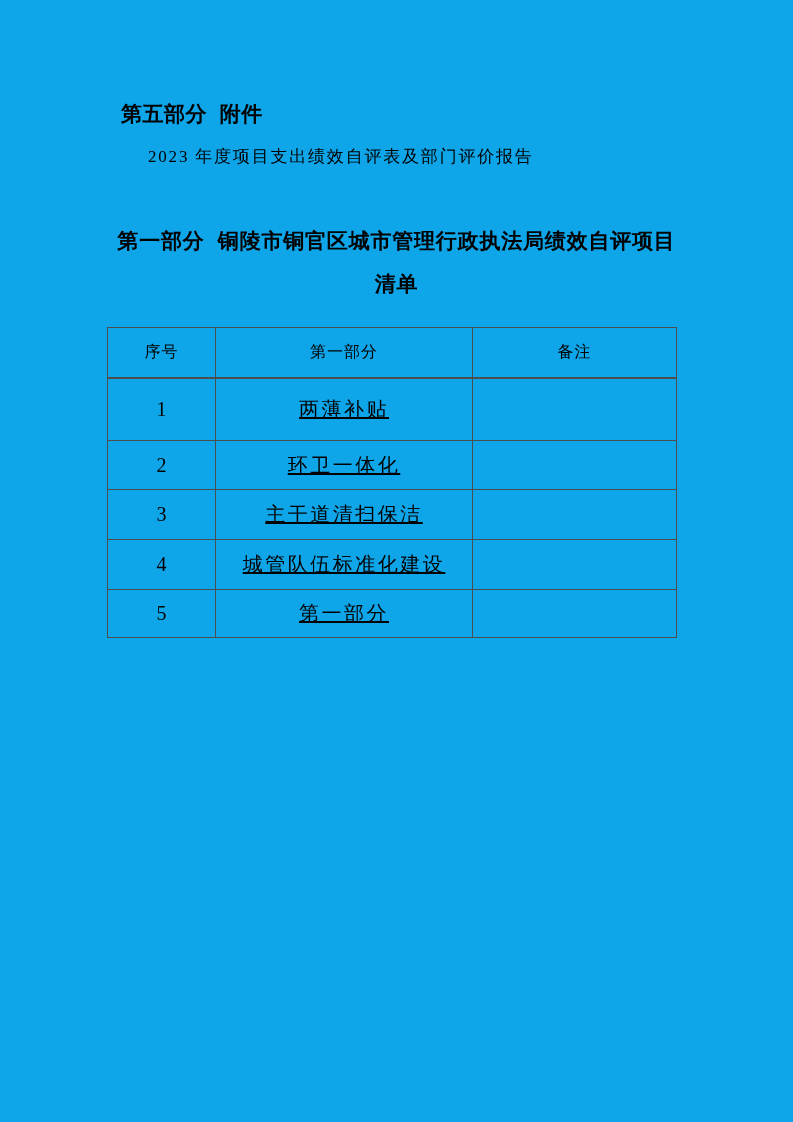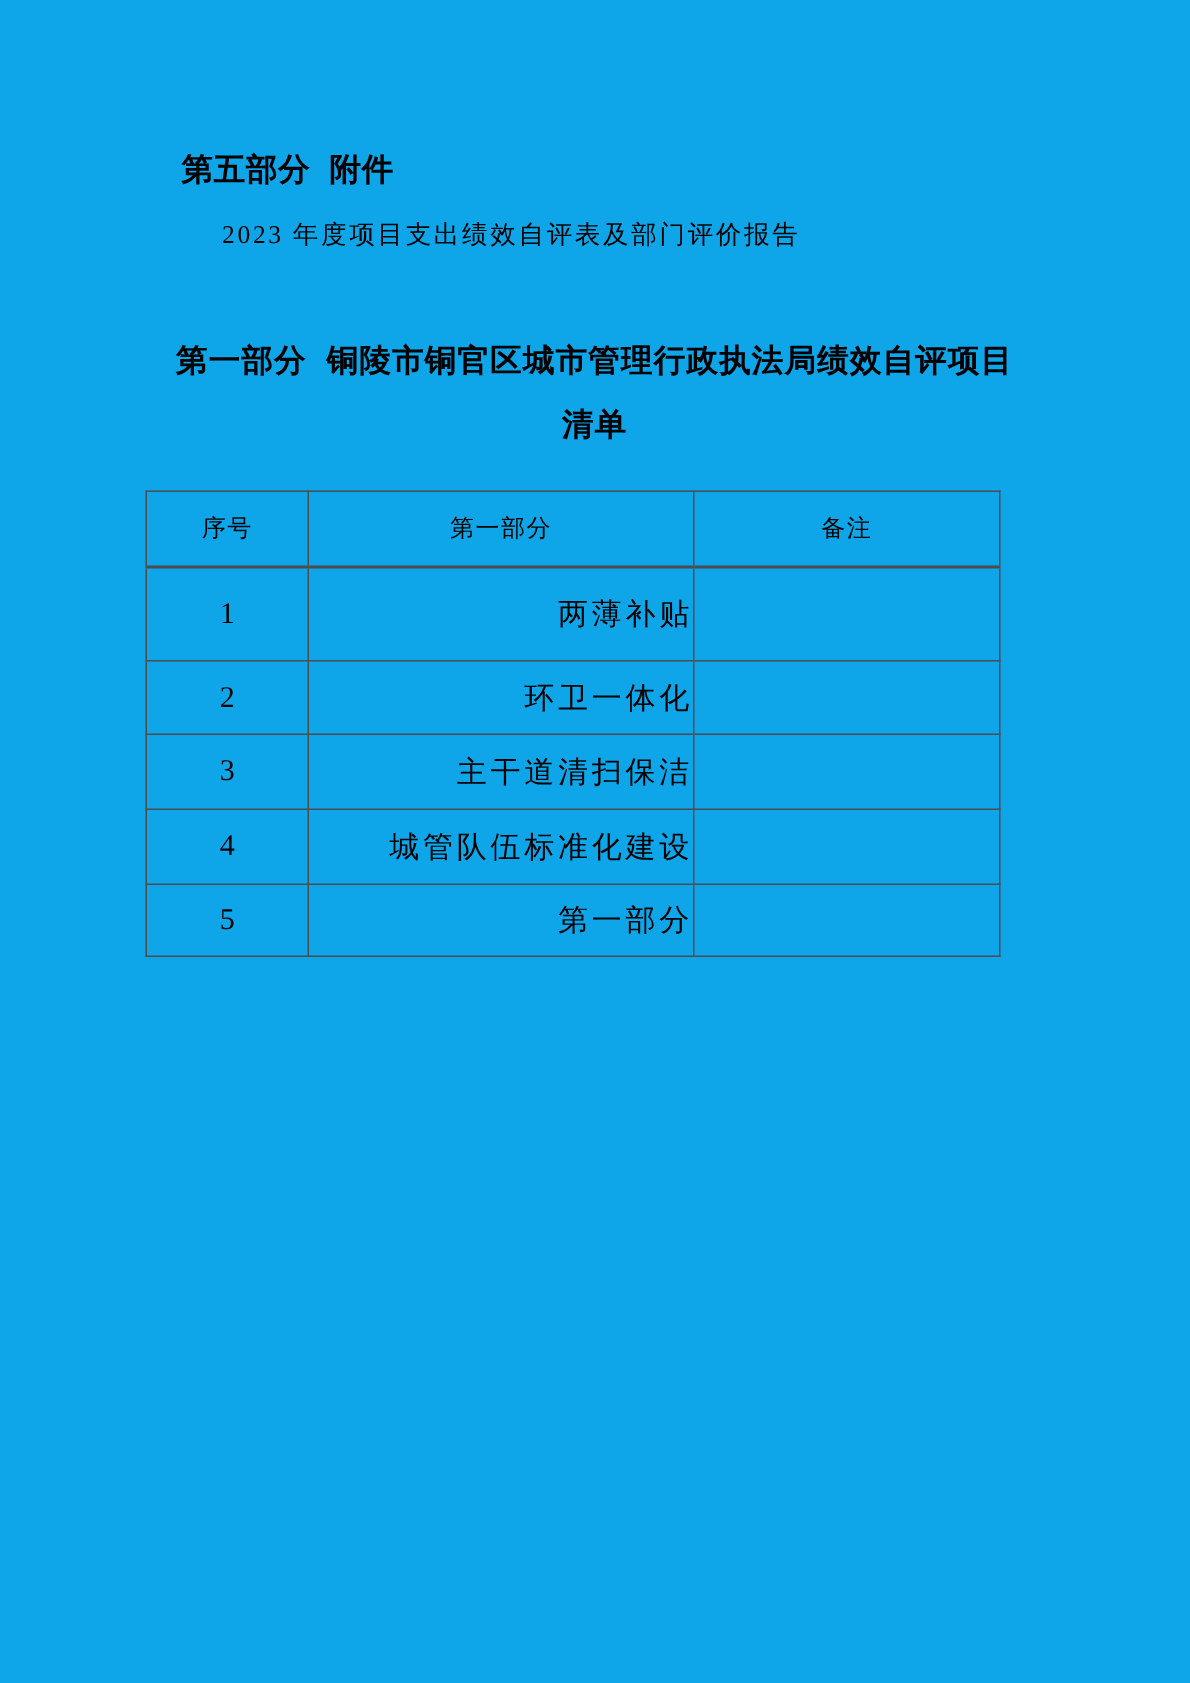--- a/index.html
+++ b/index.html
@@ -47,21 +47,21 @@
     font-size: 21px;
     line-height: 26px;
     letter-spacing: 0.8px;
     white-space: pre;
   }
   .part-title.line1 { top: 228px; }
   .part-title.line2 { top: 271px; }
 
   table.project-table {
     position: absolute;
-    left: 97px;
+    left: 107px;
     top: 327px;
     border-collapse: collapse;
     table-layout: fixed;
     width: 569px;
     border-radius: 32px;
   }
   table.project-table col.c-no     { width: 108px; }
   table.project-table col.c-name   { width: 257px; }
   table.project-table col.c-remark { width: 204px; }
   table.project-table th,
@@ -83,24 +83,25 @@
   tr.data-row    { height: 49px; }
   tr.data-row-1  { height: 63px; }
   tr.data-row-3  { height: 50px; }
   tr.data-row-4  { height: 50px; }
   tr.data-row-5  { height: 48px; }
   td.cell-no {
     text-align: center;
     font-size: 20px;
   }
   td.cell-name {
-    text-align: right;
+    text-align: center;
     padding-left: 5px;
     font-size: 20px;
     letter-spacing: 2.5px;
+    text-decoration: underline;
   }
   td.cell-remark {
     font-size: 20px;
   }
 </style>
 </head>
 <body>
 
 <div class="page">
 

